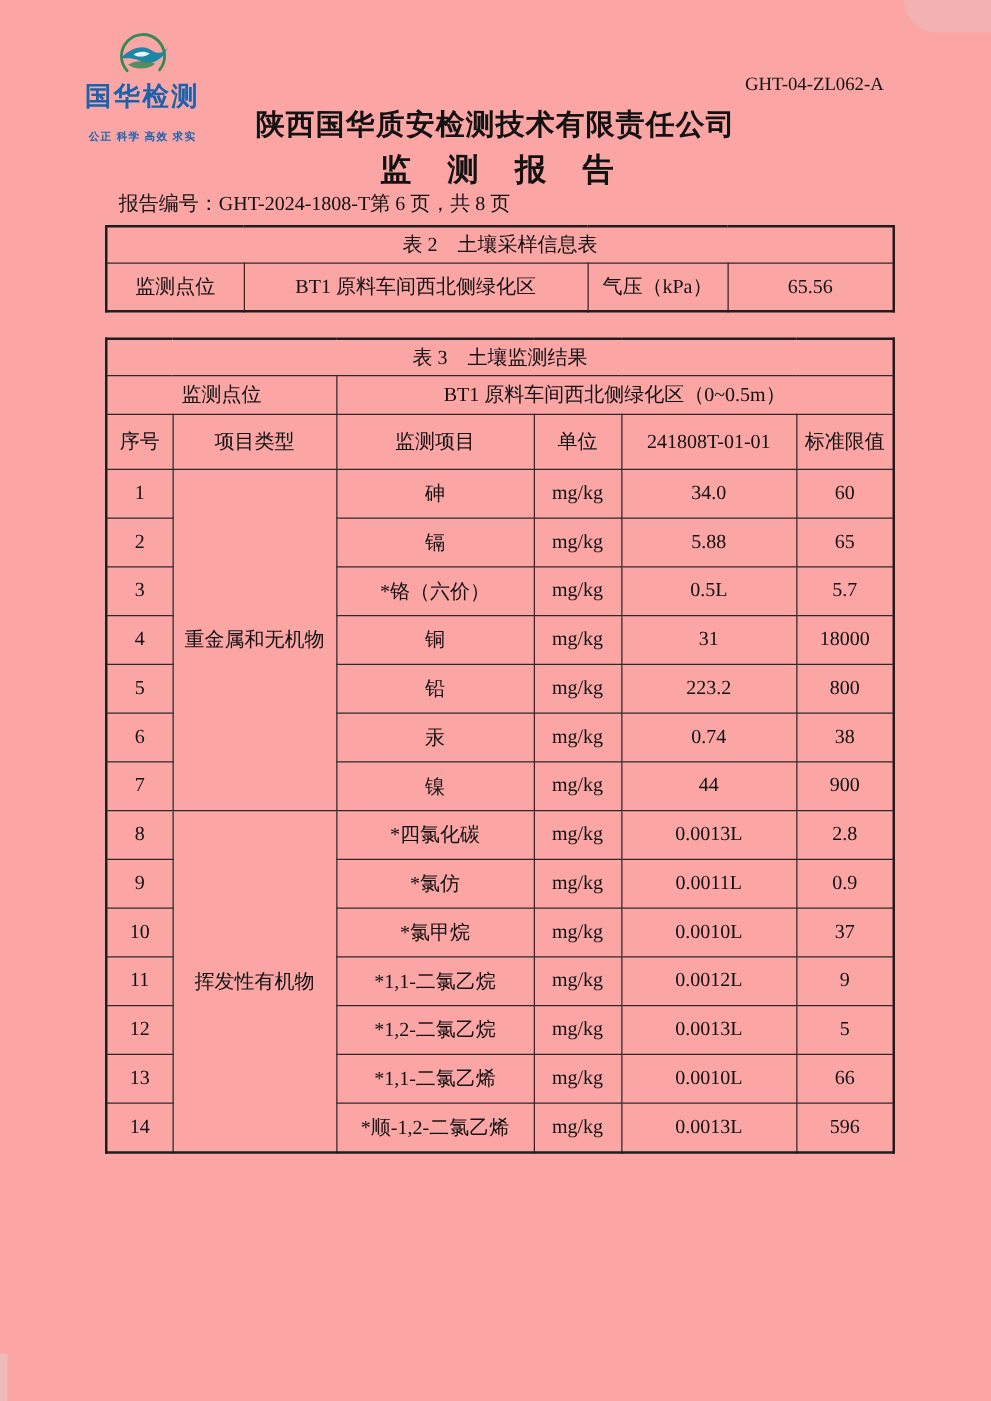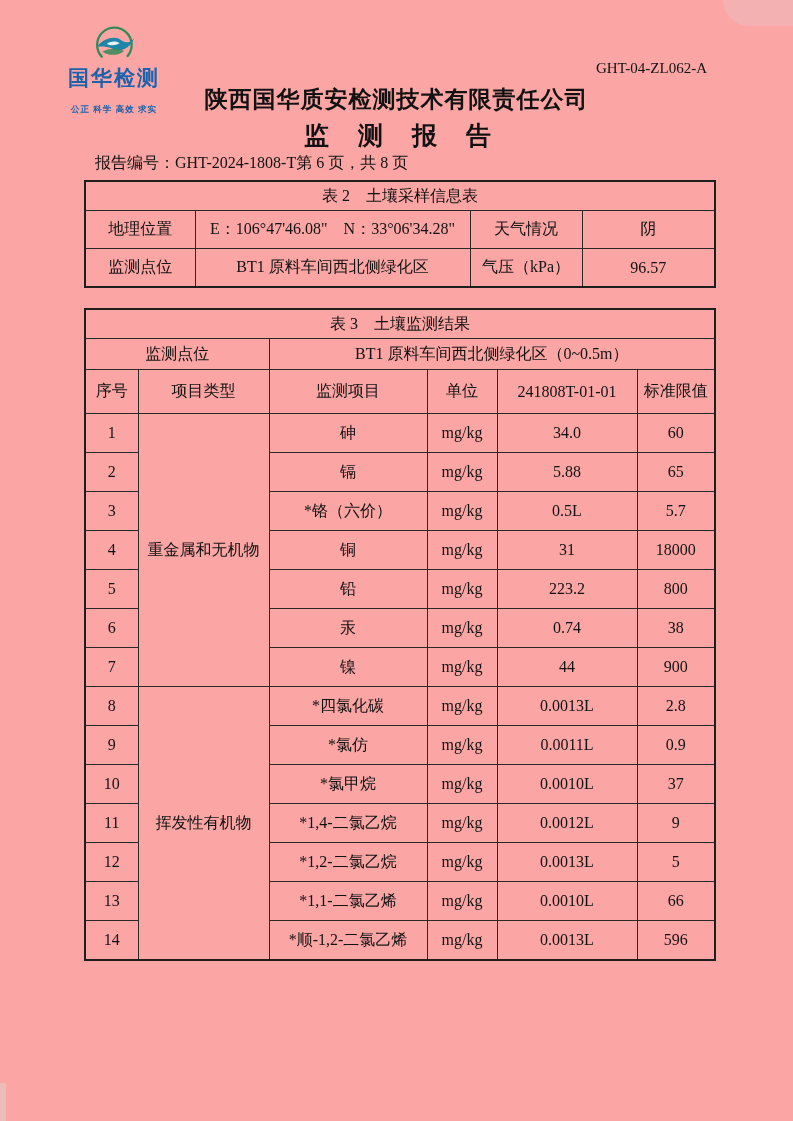--- a/index.html
+++ b/index.html
@@ -104,30 +104,24 @@
       <col style="width:110px">
         <col style="width:275px">
         <col style="width:112px">
         <col style="width:133px">
     </colgroup>
     <tbody>
         <tr class="tbl-title">
       <td colspan="4">表 2　土壤采样信息表</td>
     </tr>
     <tr class="t2-row">
-      <td>地理位置</td>
-      <td>E：106°47'46.08"　N：33°06'34.28"</td>
-      <td>天气情况</td>
-      <td>阴</td>
-    </tr>
-    <tr class="t2-row">
       <td>监测点位</td>
       <td>BT1 原料车间西北侧绿化区</td>
       <td>气压（kPa）</td>
-      <td>96.57</td>
+      <td>65.56</td>
     </tr>
   </tbody>
     </table>
 
   <div class="gap"></div>
 
   <table>
     <colgroup>
       <col style="width:53px">
         <col style="width:131px">
@@ -221,21 +215,21 @@
     </tr>
     <tr class="t3-row">
       <td>10</td>
       <td>*氯甲烷</td>
       <td>mg/kg</td>
       <td>0.0010L</td>
       <td>37</td>
     </tr>
     <tr class="t3-row">
       <td>11</td>
-      <td>*1,4-二氯乙烷</td>
+      <td>*1,1-二氯乙烷</td>
       <td>mg/kg</td>
       <td>0.0012L</td>
       <td>9</td>
     </tr>
     <tr class="t3-row">
       <td>12</td>
       <td>*1,2-二氯乙烷</td>
       <td>mg/kg</td>
       <td>0.0013L</td>
       <td>5</td>

